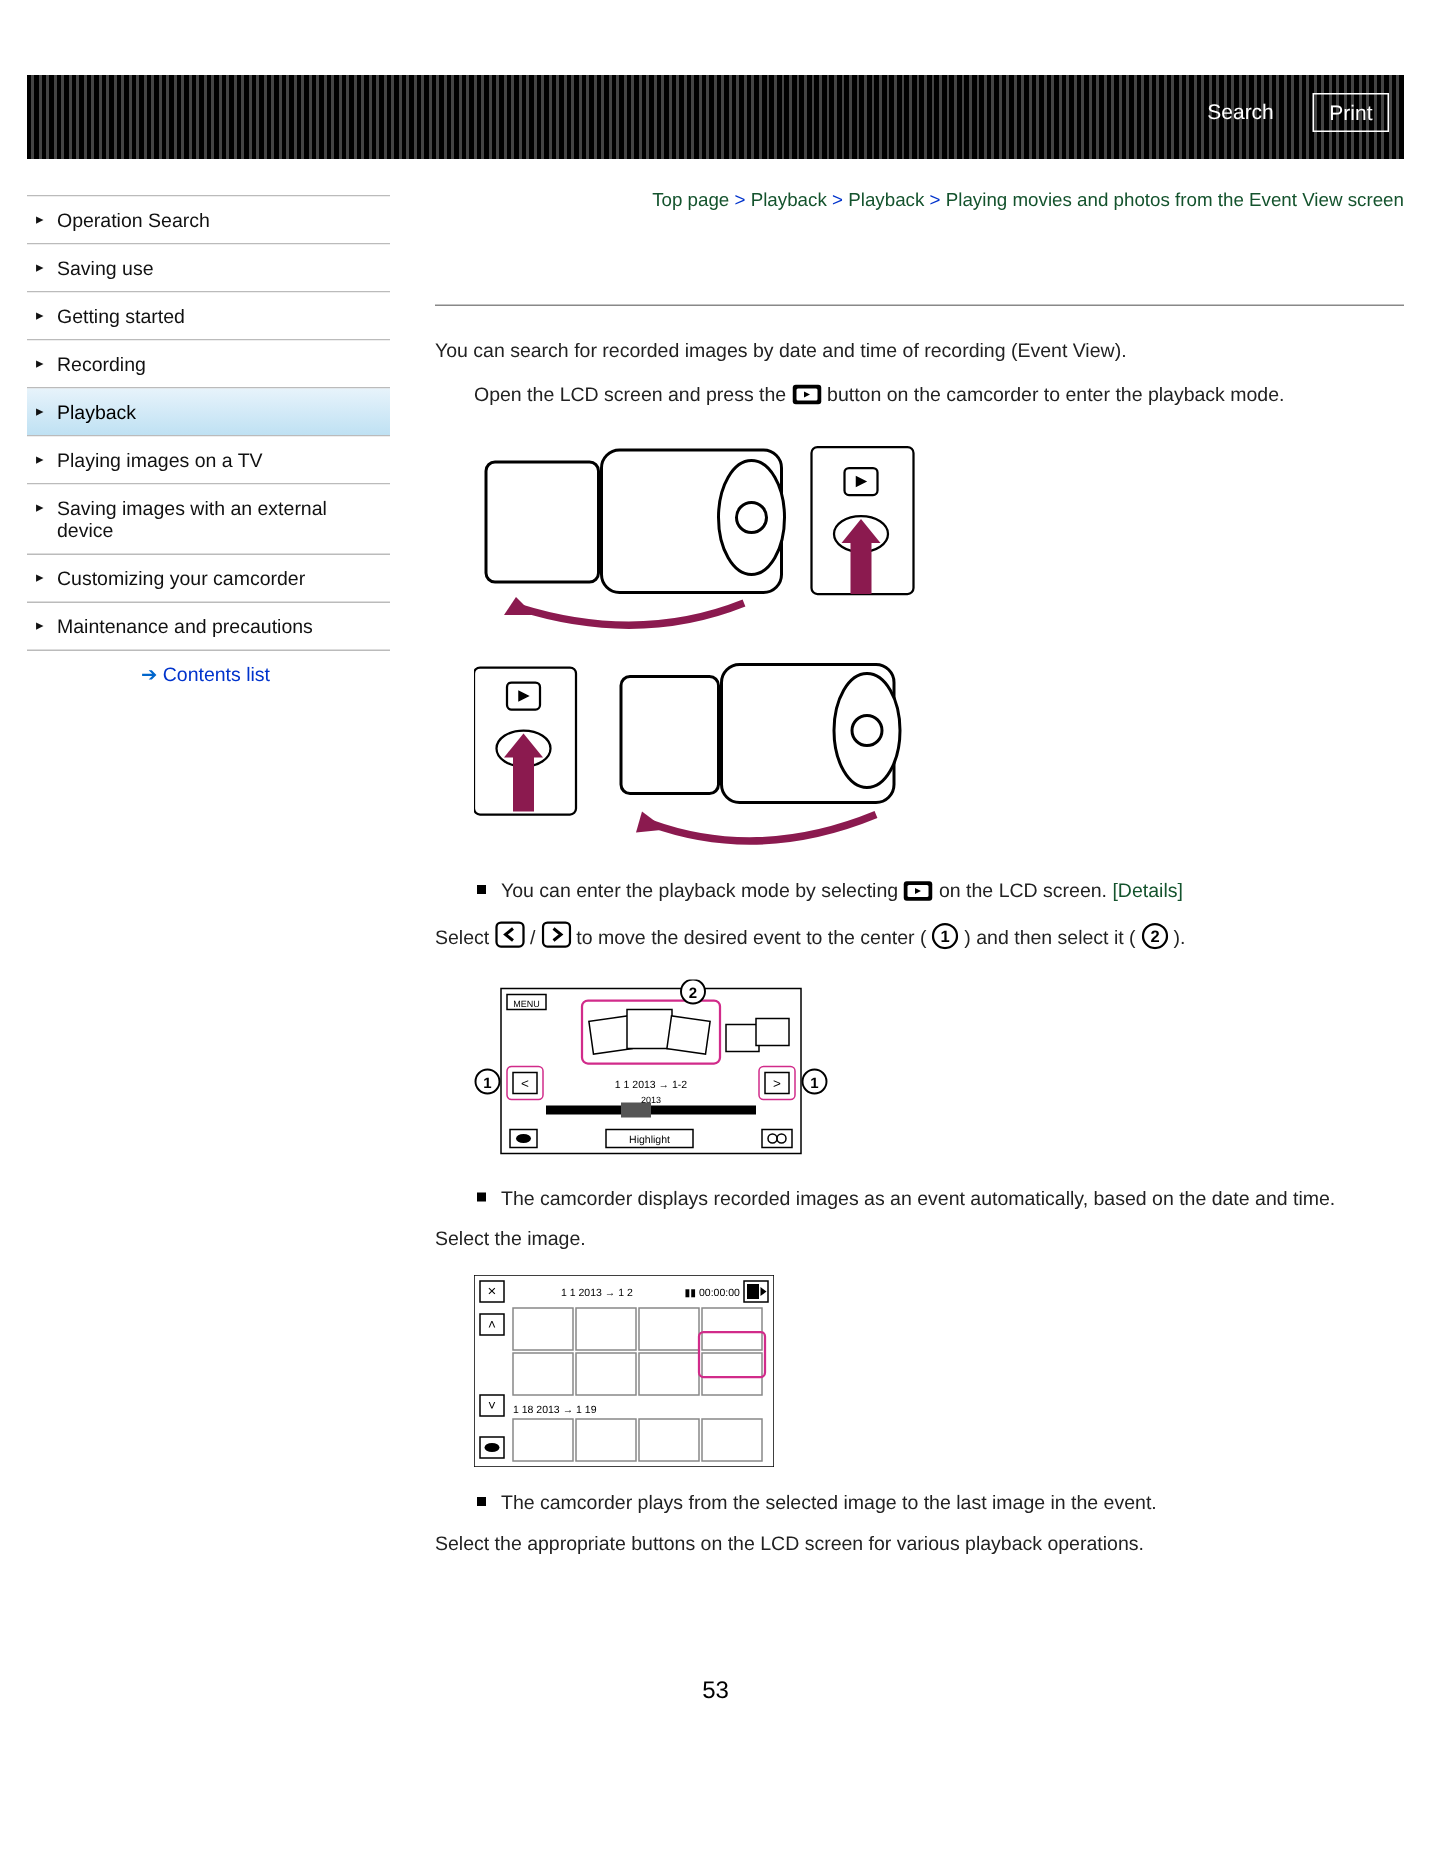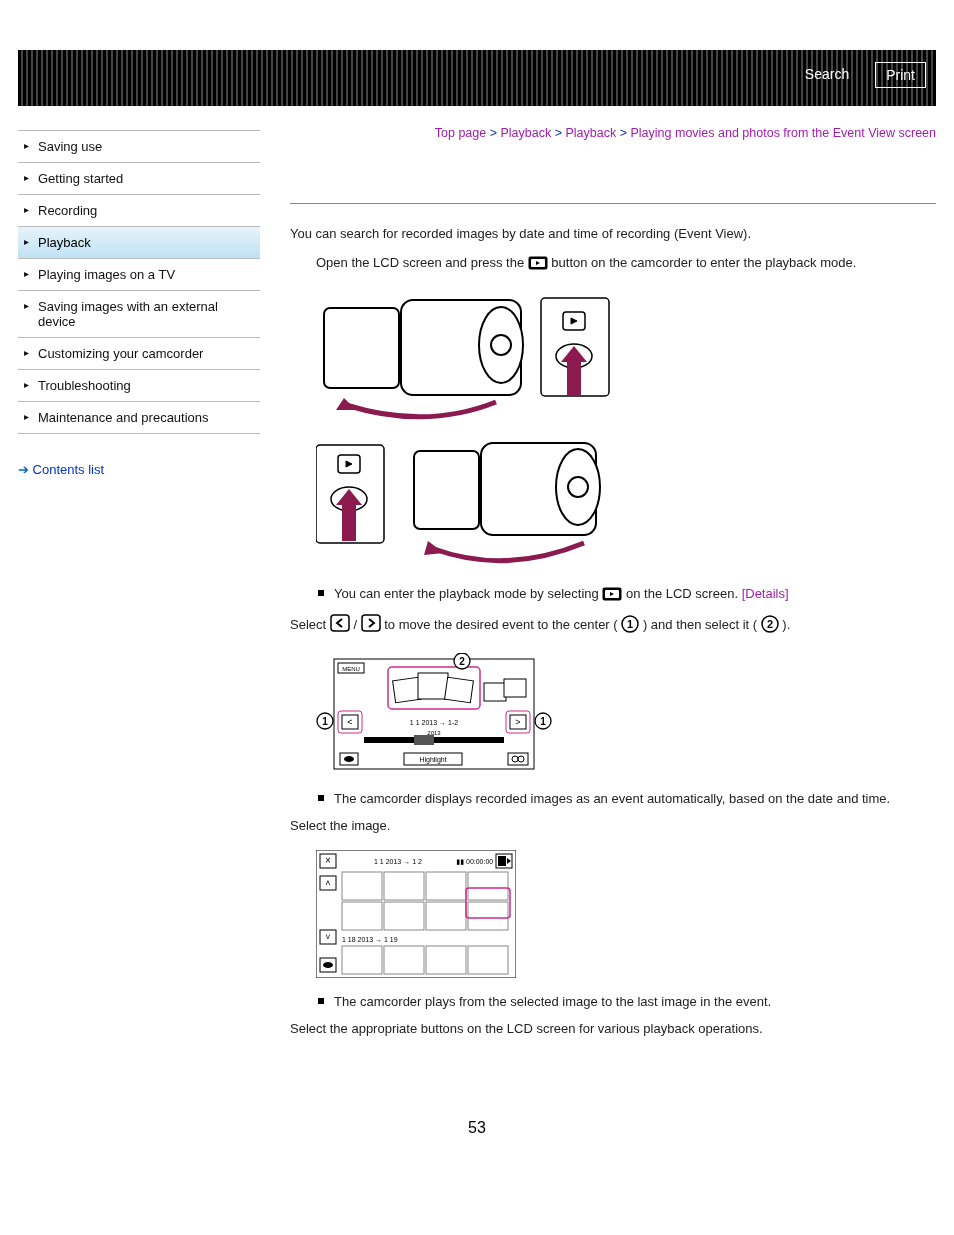--- a/index.html
+++ b/index.html
@@ -13,63 +13,63 @@
   }
   .topbar .btns { position: absolute; right: 10px; top: 12px; display: flex; gap: 22px; }
   .topbtn { color: #fff; font-size: 14px; padding: 4px 4px; cursor: pointer; }
   .topbtn.print { border: 1px solid #fff; padding: 4px 10px; }
   .content { display: flex; padding: 0 18px; width:100%; }
   .sidebar { width: 242px; flex: none; padding: 24px 0 0 0; }
   .sidebar ul { list-style: none; border-top: 1px solid #bbb; }
   .sidebar li { border-bottom: 1px solid #bbb; padding: 8px 6px 8px 20px; font-size: 13px; color: #111; cursor: pointer; position: relative; background:#fff; }
   .sidebar li::before { content: "▸"; position: absolute; left: 6px; top: 9px; font-size: 10px; color: #111; }
   .sidebar li.active { background: linear-gradient(#e7f3fb, #bfe1f3); color:#000; }
-  .contents-link { text-align: left; padding: 8px 4px 0 0; font-size: 13px; color: #0033cc; margin-top: 20px; }
+  .contents-link { text-align: center; padding: 8px 4px 0 0; font-size: 13px; color: #0033cc; }
   .contents-link .arrow { color: #0066cc; }
   .main { flex: 1; padding: 18px 0 0 30px; font-size: 13px; line-height: 1.5; }
   .breadcrumb { color: #0033cc; font-size: 12.5px; text-align: right; margin-bottom: 60px; }
   .breadcrumb .sep { color: #0033cc; }
   .hr { border: none; border-top: 1px solid #888; margin: 12px 0 20px 0; }
   .intro { margin-bottom: 10px; }
   .step { margin: 6px 0 6px 26px; }
   .figure { margin: 14px 0 14px 26px; }
   .fig1 svg, .fig2 svg, .fig3 svg, .fig4 svg { display:block; }
   .bullet-row { display:flex; align-items:flex-start; margin: 8px 0 8px 26px; }
   .bullet-row .dot { width:6px; height:6px; background:#000; border-radius:0; margin: 6px 10px 0 2px; flex:none; }
   .bullet-row .txt { flex:1; }
   .inline-icon { display:inline-block; vertical-align: -3px; }
-  .link { color:#a21caf; }
+  .link { color:#14532d; }
   .circnum { display:inline-block; vertical-align: -4px; }
   .footer-pg { text-align:center; font-size:16px; color:#000; margin-top:80px; }
 </style>
 </head>
 <body>
 
 <div class="page">
 
   <div class="topbar-wrap">
     <div class="topbar">
       <div class="btns">
         <span class="topbtn">Search</span>
         <span class="topbtn print">Print</span>
       </div>
     </div>
   </div>
 
   <div class="content">
     <div class="sidebar">
       <ul>
+        <li>Operation Search</li>
         <li>Saving use</li>
         <li>Getting started</li>
         <li>Recording</li>
         <li class="active">Playback</li>
         <li>Playing images on a TV</li>
         <li>Saving images with an external device</li>
         <li>Customizing your camcorder</li>
-        <li>Troubleshooting</li>
         <li>Maintenance and precautions</li>
       </ul>
       <div class="contents-link">
         <span class="arrow">➔</span>
         <span>Contents list</span>
       </div>
     </div>
 
     <div class="main">
       <div class="breadcrumb">

